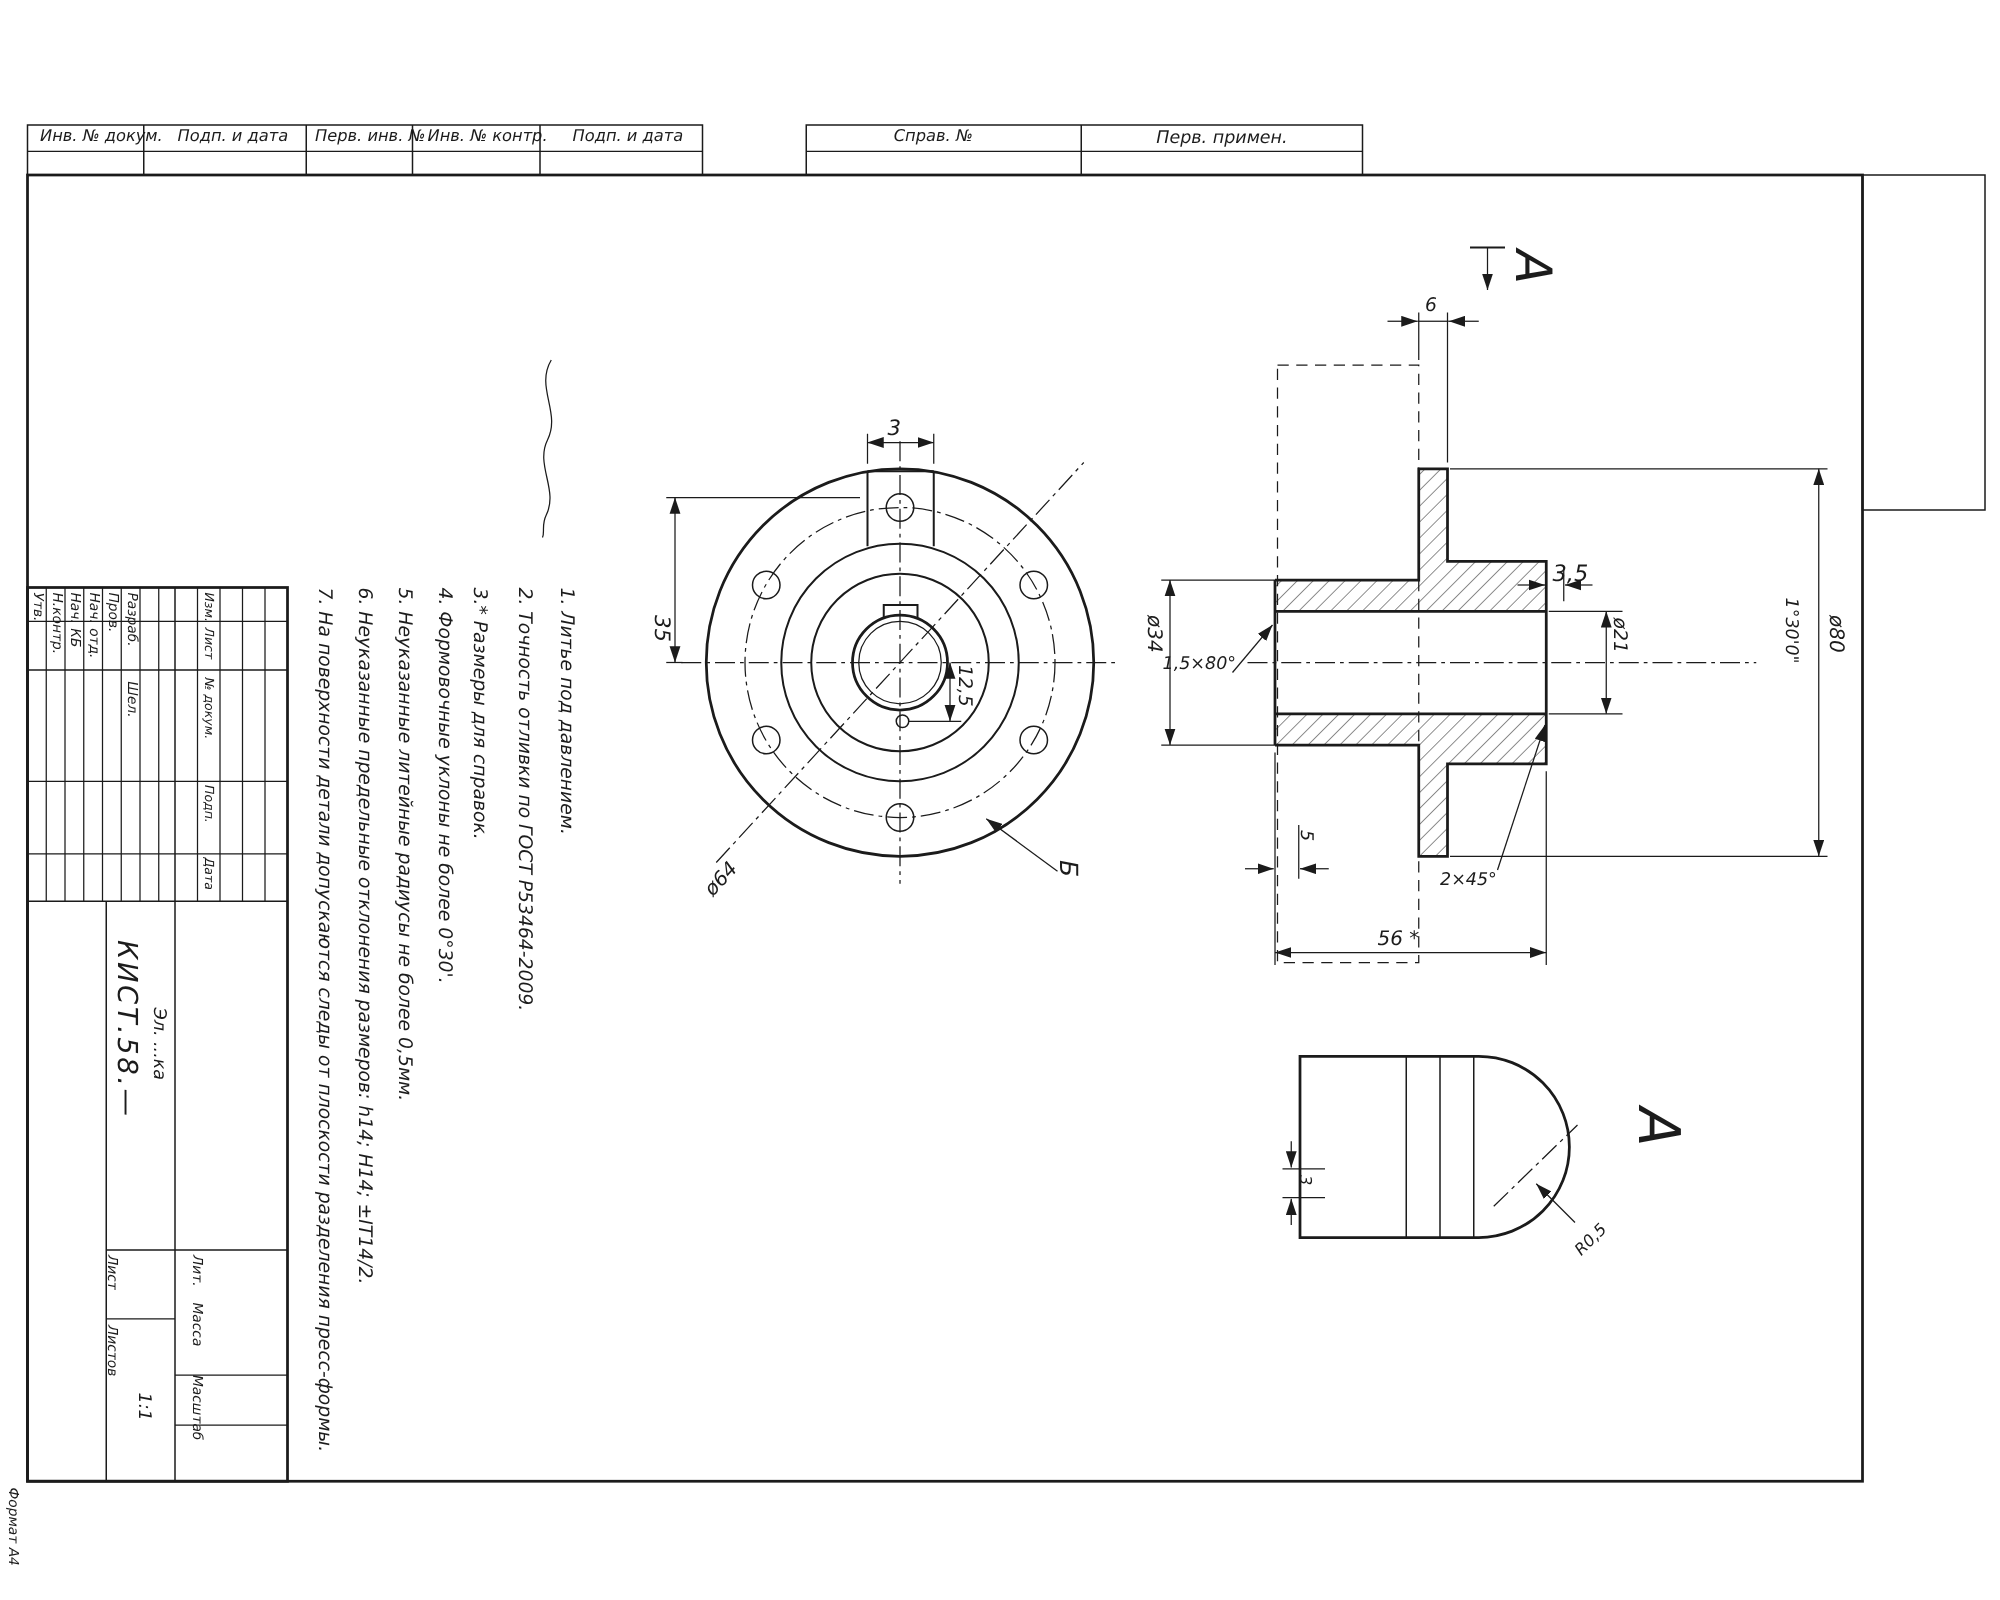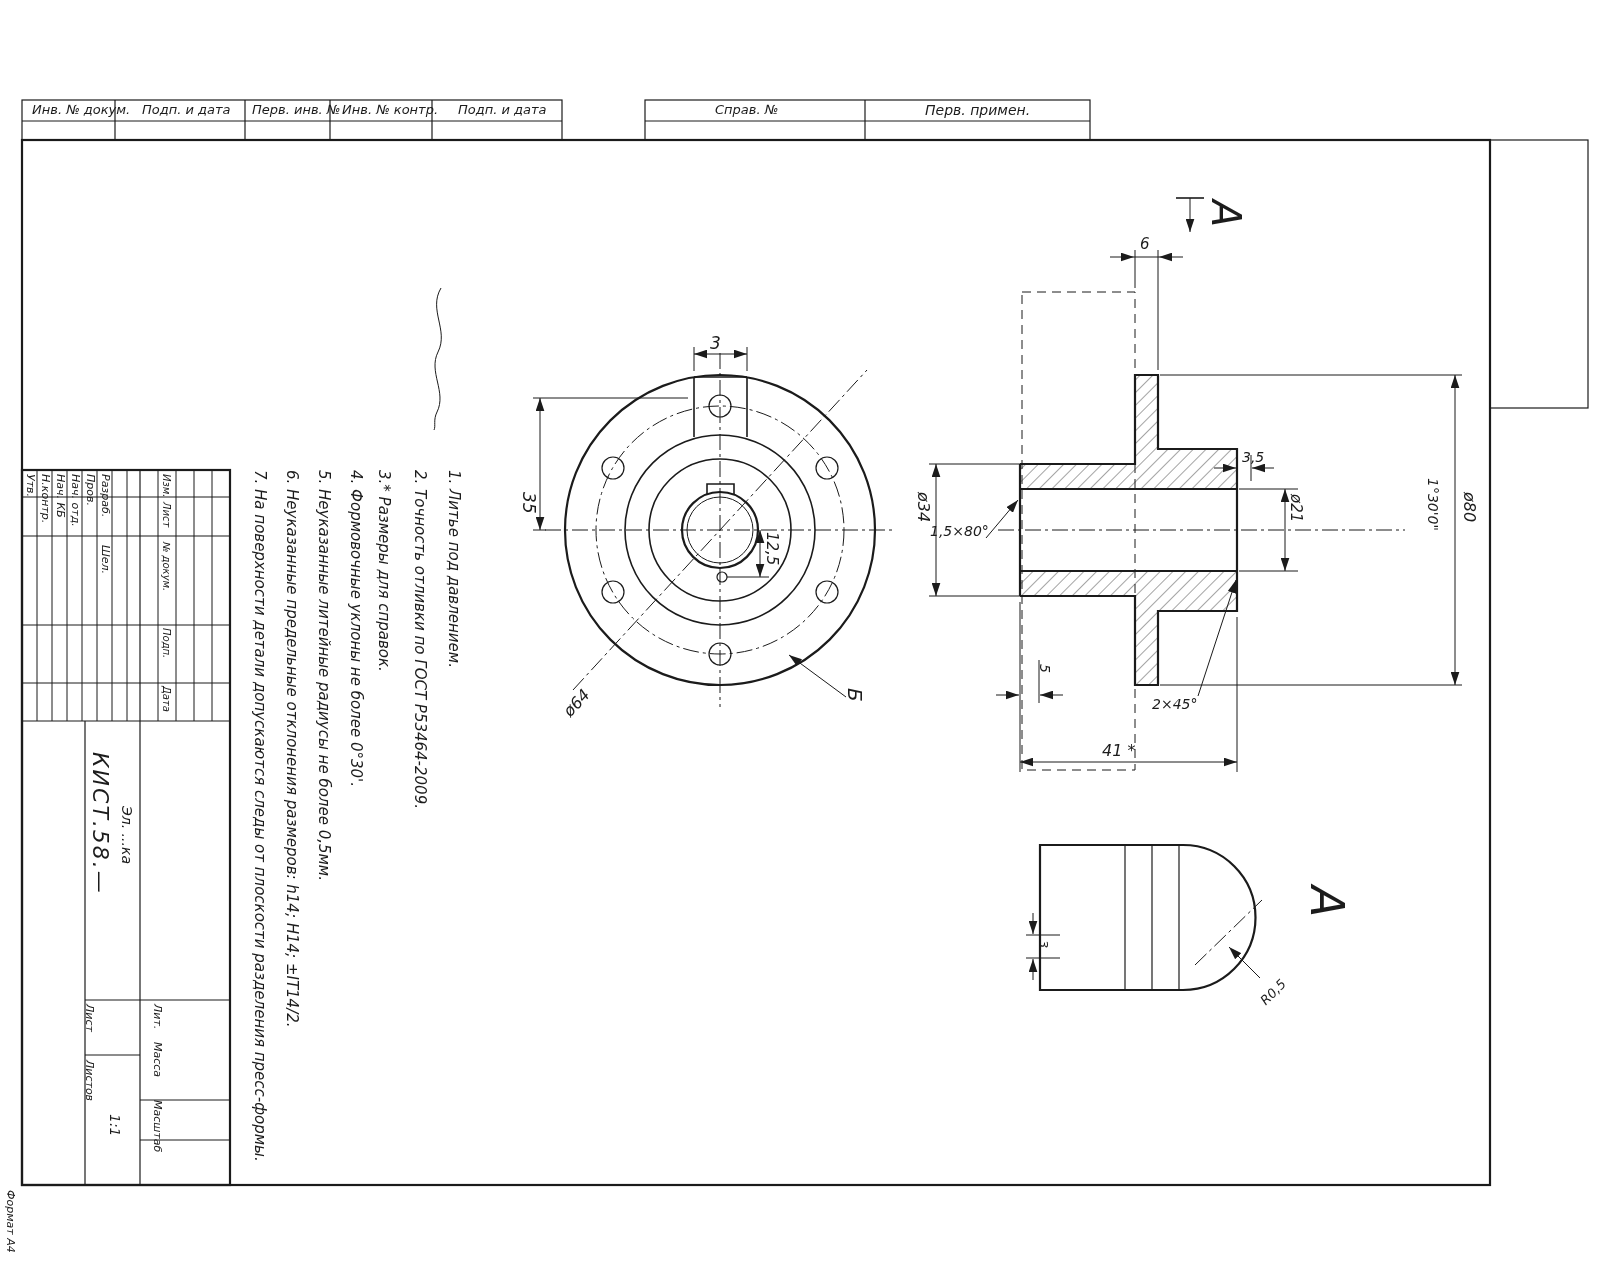--- a/index.html
+++ b/index.html
@@ -182,24 +182,24 @@
   <div class="t" style="left:560px;top:708px;font-size:16px;transform:rotate(-47deg)">ø64</div>
   <div class="t r90" style="left:866px;top:688px;font-size:20px">Б</div>
 
   <div class="t" style="left:1140px;top:236px;font-size:15px">6</div>
   <div class="t r90" style="left:1248px;top:200px;font-size:40px">А</div>
   <div class="t r90" style="left:932px;top:492px;font-size:16px">ø34</div>
   <div class="t" style="left:930px;top:524px;font-size:14px">1,5×80°</div>
   <div class="t r90" style="left:1478px;top:492px;font-size:16px">ø80</div>
   <div class="t r90" style="left:1440px;top:478px;font-size:14px">1°30'0"</div>
   <div class="t r90" style="left:1304px;top:494px;font-size:15px">ø21</div>
-  <div class="t" style="left:1242px;top:450px;font-size:14px">3,5</div>
+  <div class="t" style="left:1242px;top:450px;font-size:18px">3,5</div>
   <div class="t" style="left:1152px;top:697px;font-size:14px">2×45°</div>
   <div class="t r90" style="left:1052px;top:664px;font-size:14px">5</div>
-  <div class="t" style="left:1102px;top:742px;font-size:16px">41 *</div>
+  <div class="t" style="left:1102px;top:742px;font-size:16px">56 *</div>
 
   <div class="t r90" style="left:1050px;top:940px;font-size:13px">3</div>
   <div class="t" style="left:1258px;top:998px;font-size:13px;transform:rotate(-45deg)">R0,5</div>
   <div class="t r90" style="left:1352px;top:886px;font-size:46px">А</div>
 
   <div class="t r90" style="left:462px;top:470px;font-size:15px">1. Литье под давлением.</div>
   <div class="t r90" style="left:428px;top:470px;font-size:15px">2. Точность отливки по ГОСТ Р53464-2009.</div>
   <div class="t r90" style="left:392px;top:470px;font-size:15px">3.* Размеры для справок.</div>
   <div class="t r90" style="left:364px;top:470px;font-size:15px">4. Формовочные уклоны не более 0°30'.</div>
   <div class="t r90" style="left:332px;top:470px;font-size:15px">5. Неуказанные литейные радиусы не более 0,5мм.</div>

